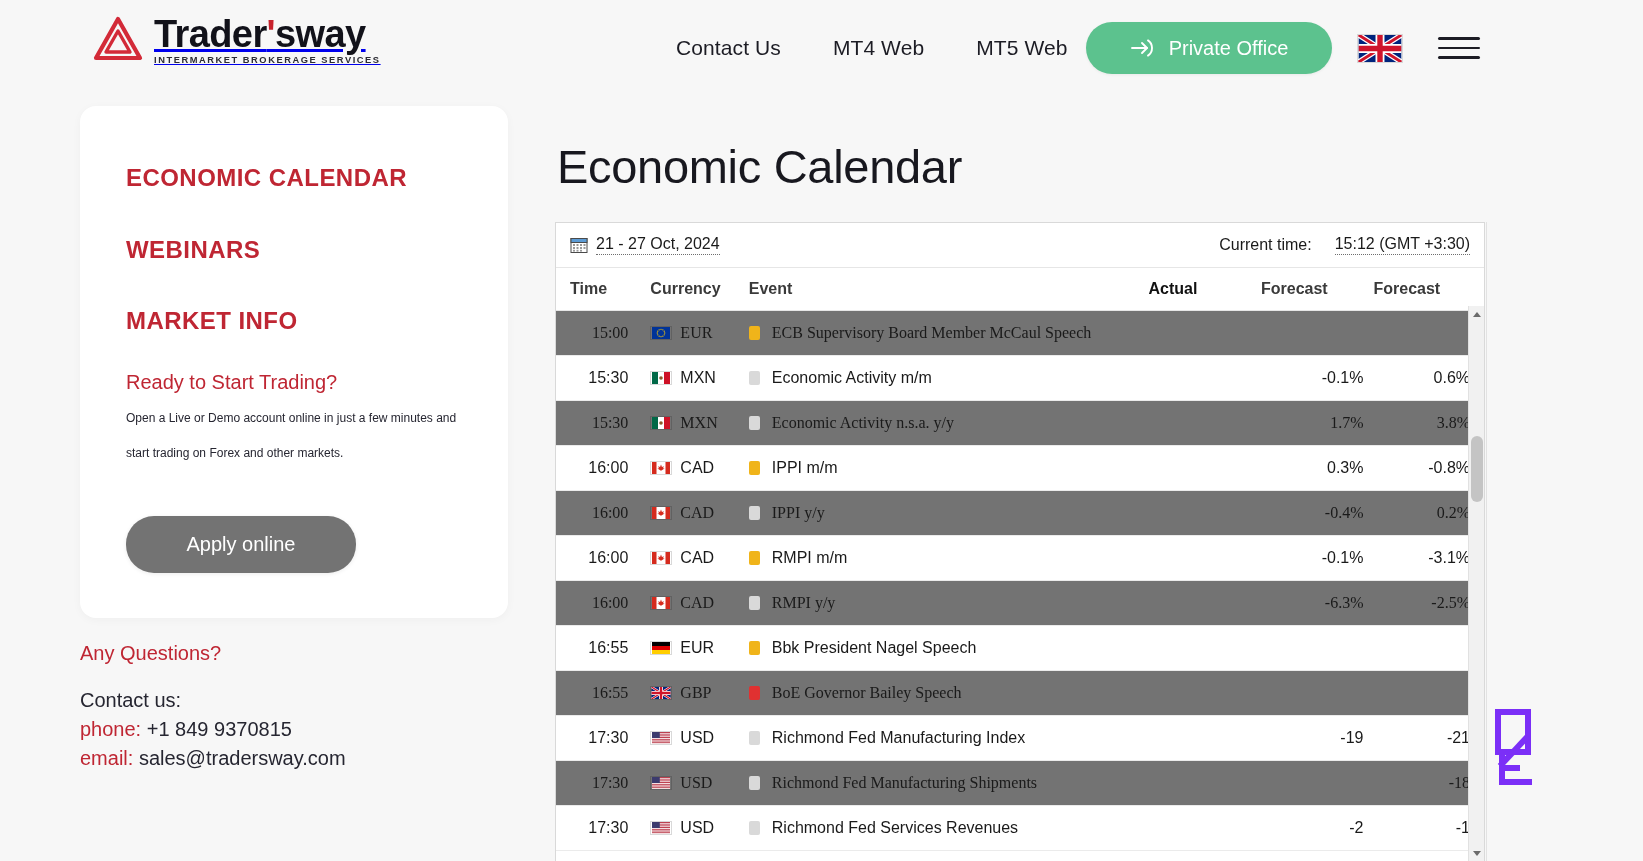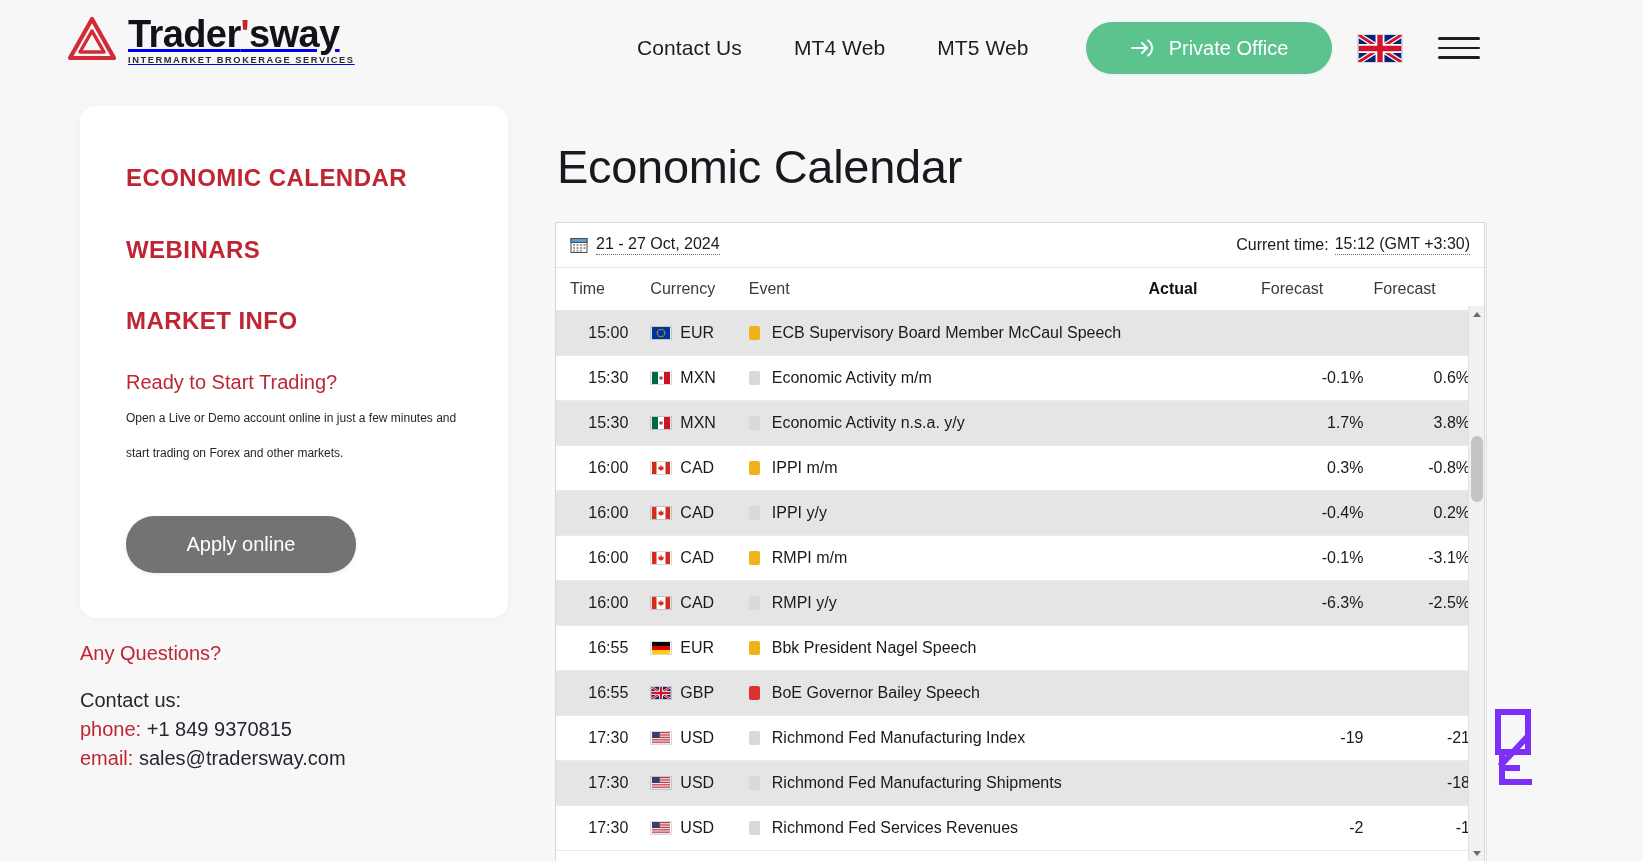--- a/index.html
+++ b/index.html
@@ -14,37 +14,37 @@
   }
   .page { position: relative; width: 1643px; height: 861px; background: #f7f7f7; }
 
   
   .header {
     position: absolute; top: 0; left: 0; width: 1643px; height: 95px;
     background: #f7f7f7;
     display: flex; align-items: center;
   }
   .logo-wrap {
-    position: absolute; left: 66px; top: 14px;
+    position: absolute; left: 92px; top: 14px;
     display: flex; align-items: center; gap: 10px;
   }
   .logo-mark { width: 52px; height: 52px; position: relative; }
   .logo-text-block { display: flex; flex-direction: column; line-height: 1; }
   .logo-word {
     font-size: 38px; font-weight: 700; color: #12121a;
     letter-spacing: -0.6px; font-family: "Liberation Sans", sans-serif;
   }
   .logo-word .apos { color: #c8222c; }
   .logo-sub {
     font-size: 9.3px; color: #2b2b33; letter-spacing: 1.55px;
     margin-top: 3px; font-weight: 600;
   }
 
   .nav {
-    position: absolute; left: 637px; top: 0; height: 95px;
+    position: absolute; left: 676px; top: 0; height: 95px;
     display: flex; align-items: center; gap: 52px;
   }
   .nav a {
     font-size: 21px; color: #1c1c24; text-decoration: none;
     font-weight: 400; letter-spacing: 0.1px;
   }
 
   .po-btn {
     position: absolute; left: 1086px; top: 22px;
     width: 246px; height: 52px; border-radius: 26px;
@@ -131,35 +131,35 @@
     padding: 0 14px;
   }
   .cal-date {
     display: flex; align-items: center; gap: 8px;
     font-size: 16px; color: #1a1a1a;
   }
   .cal-ico { width: 18px; height: 18px; display: block; }
   .dotted { border-bottom: 1px dotted #6e6e6e; padding-bottom: 1px; cursor: pointer; }
   .cal-time {
     margin-left: auto; font-size: 16px; color: #1a1a1a;
-    display: flex; align-items: center; gap: 6px; white-space: nowrap;
+    display: flex; align-items: center; gap: 23px; white-space: nowrap;
   }
 
   table.cal { width: 100%; border-collapse: collapse; table-layout: fixed; }
   table.cal th {
-    font-size: 16px; font-weight: 400; color: #3a3a3a;
+    font-size: 16px; font-weight: 700; color: #3a3a3a;
     padding: 12px 0 12px 0; text-align: left;
     border-bottom: 1px solid #e6e6e6; background: #fff;
   }
   table.cal th.actual-h { font-weight: 700; color: #111; }
   table.cal td {
     font-size: 16px; color: #1a1a1a; padding: 13px 0; height: 43px;
     vertical-align: middle;
   }
-  tr.alt td { background: #e5e5e5; }
+  tr.alt td { background: #737373; font-family: Liberation Serif, serif; }
   tr.cal-row td { border-bottom: 1px solid #ebebeb; }
 
   .c-time  { width: 86px;  text-align: right; padding-right: 14px !important; color: #1a1a1a; }
   .c-curr  { width: 100px; padding-left: 8px !important; }
   .c-event { width: 404px; padding-left: 6px !important; }
   .c-act   { width: 112px; text-align: right; padding-right: 10px !important; font-weight: 700; color: #111; }
   .c-fc    { width: 112px; text-align: right; padding-right: 10px !important; color: #333; }
   .c-prev  { width: 110px; text-align: right; padding-right: 14px !important; color: #333; }
 
   th.c-time  { text-align: left; padding-left: 14px !important; padding-right: 0 !important; }

